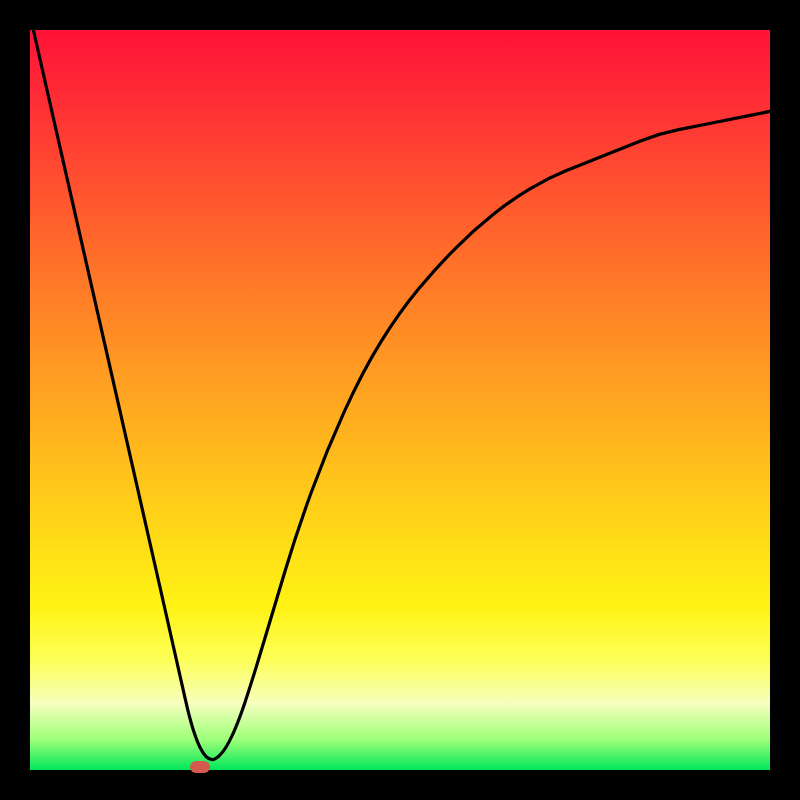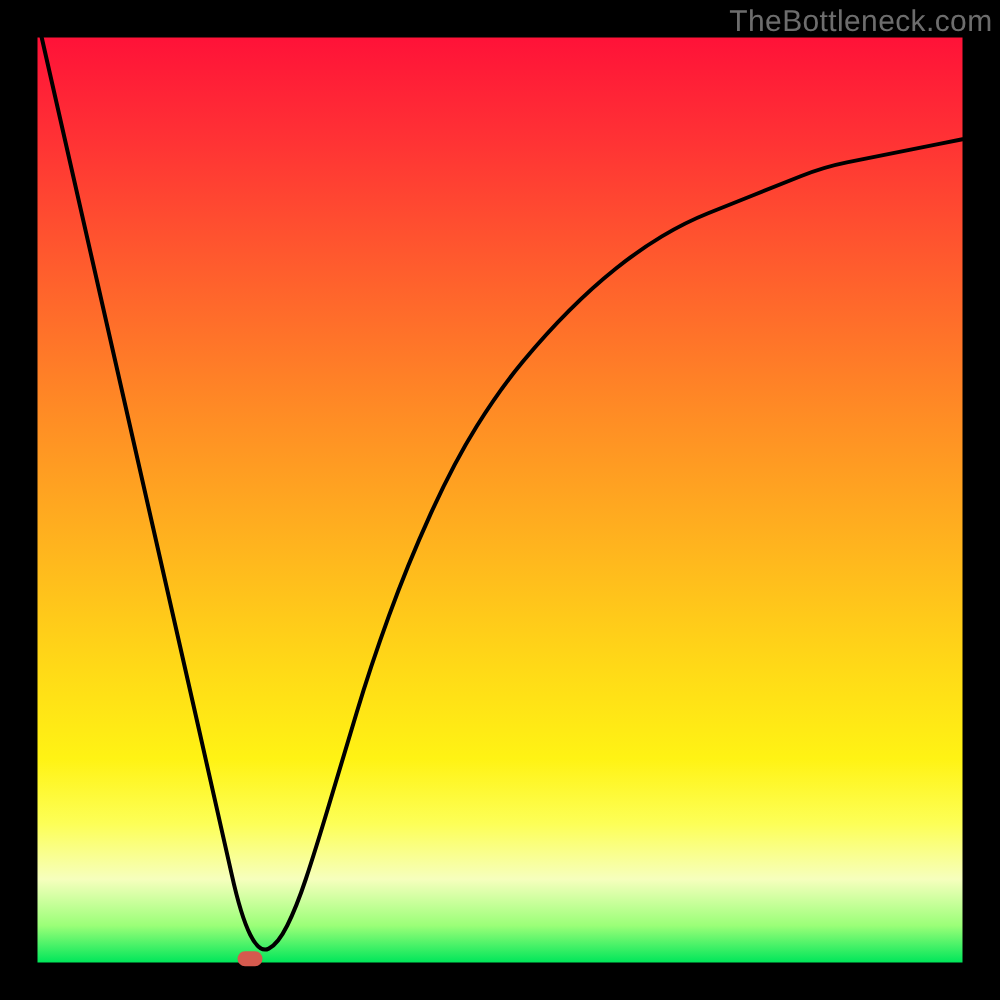--- a/index.html
+++ b/index.html
@@ -70,14 +70,13 @@
 
 <div class="frame">
   <div class="plot"></div>
 
   <svg class="curve" viewBox="0 0 740 740">
     <path id="curve-path" fill="none" stroke="#000" stroke-width="3.2" stroke-linecap="round" d="M 0.0 -14.8 Q 0.0 -14.8 18.5 66.6 Q 37.0 148.0 55.5 229.4 Q 74.0 310.8 92.5 392.2 Q 111.0 473.6 129.5 555.0 Q 148.0 636.4 155.4 669.7 Q 162.8 703.0 170.2 717.8 Q 177.6 732.6 185.0 728.9 Q 192.4 725.2 199.8 710.4 Q 207.2 695.6 214.6 673.4 Q 222.0 651.2 233.1 614.2 Q 244.2 577.2 255.3 540.2 Q 266.4 503.2 281.2 462.5 Q 296.0 421.8 314.5 381.1 Q 333.0 340.4 351.5 310.8 Q 370.0 281.2 388.5 259.0 Q 407.0 236.8 425.5 218.3 Q 444.0 199.8 462.5 185.0 Q 481.0 170.2 499.5 159.1 Q 518.0 148.0 536.5 140.6 Q 555.0 133.2 573.5 125.8 Q 592.0 118.4 610.5 111.0 Q 629.0 103.6 647.5 99.9 Q 666.0 96.2 684.5 92.5 Q 703.0 88.8 721.5 85.1 T 740.0 81.4 "></path>
   </svg>
 
   <div class="marker" id="marker" style="left: 190.2px; top: 761px;"></div>
 
-  <div class="watermark">TheBottleneck.com</div>
 </div>
 
 </body></html>

